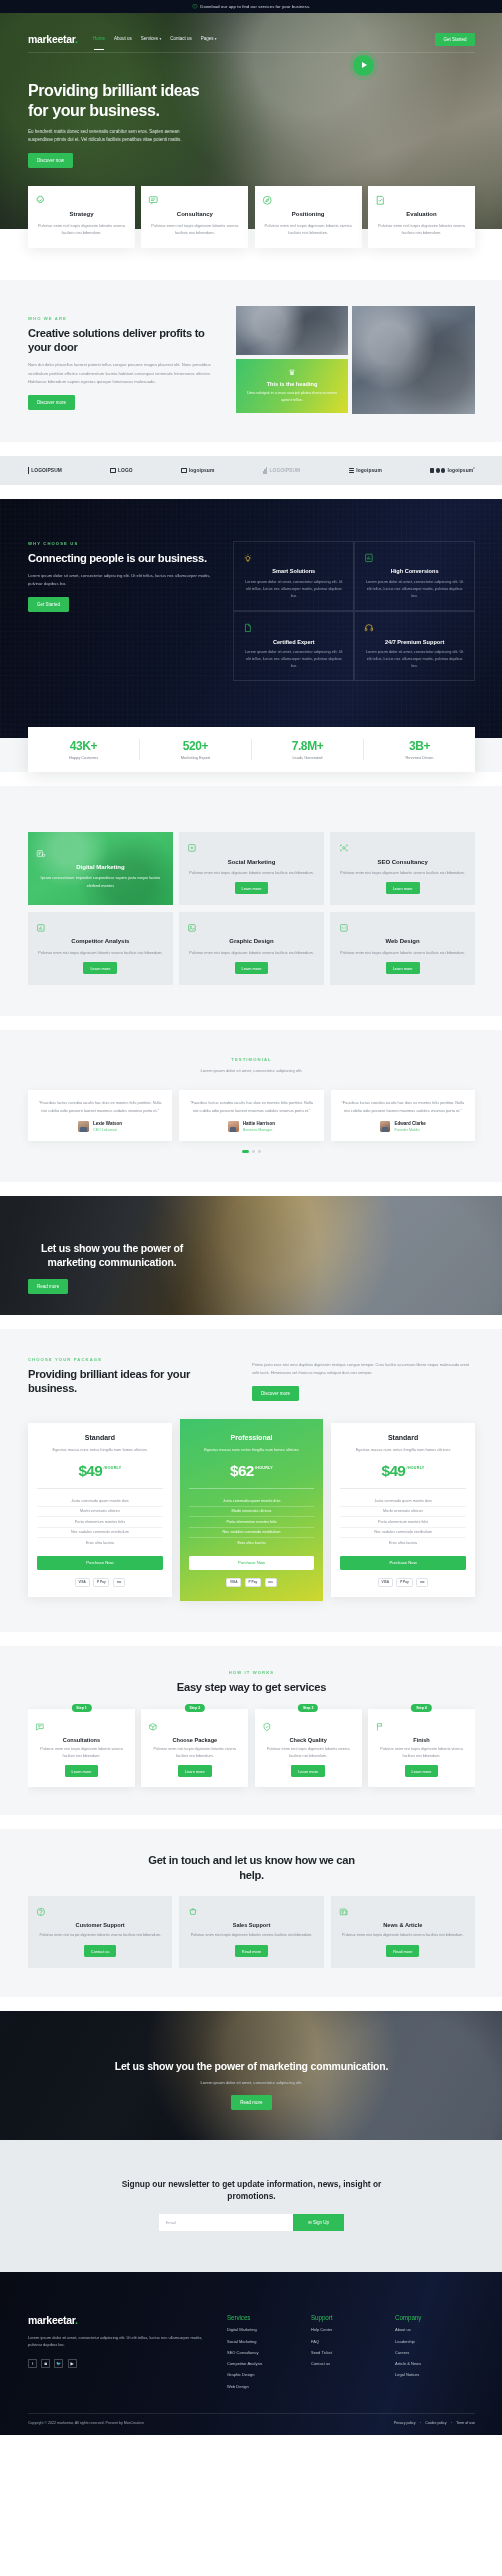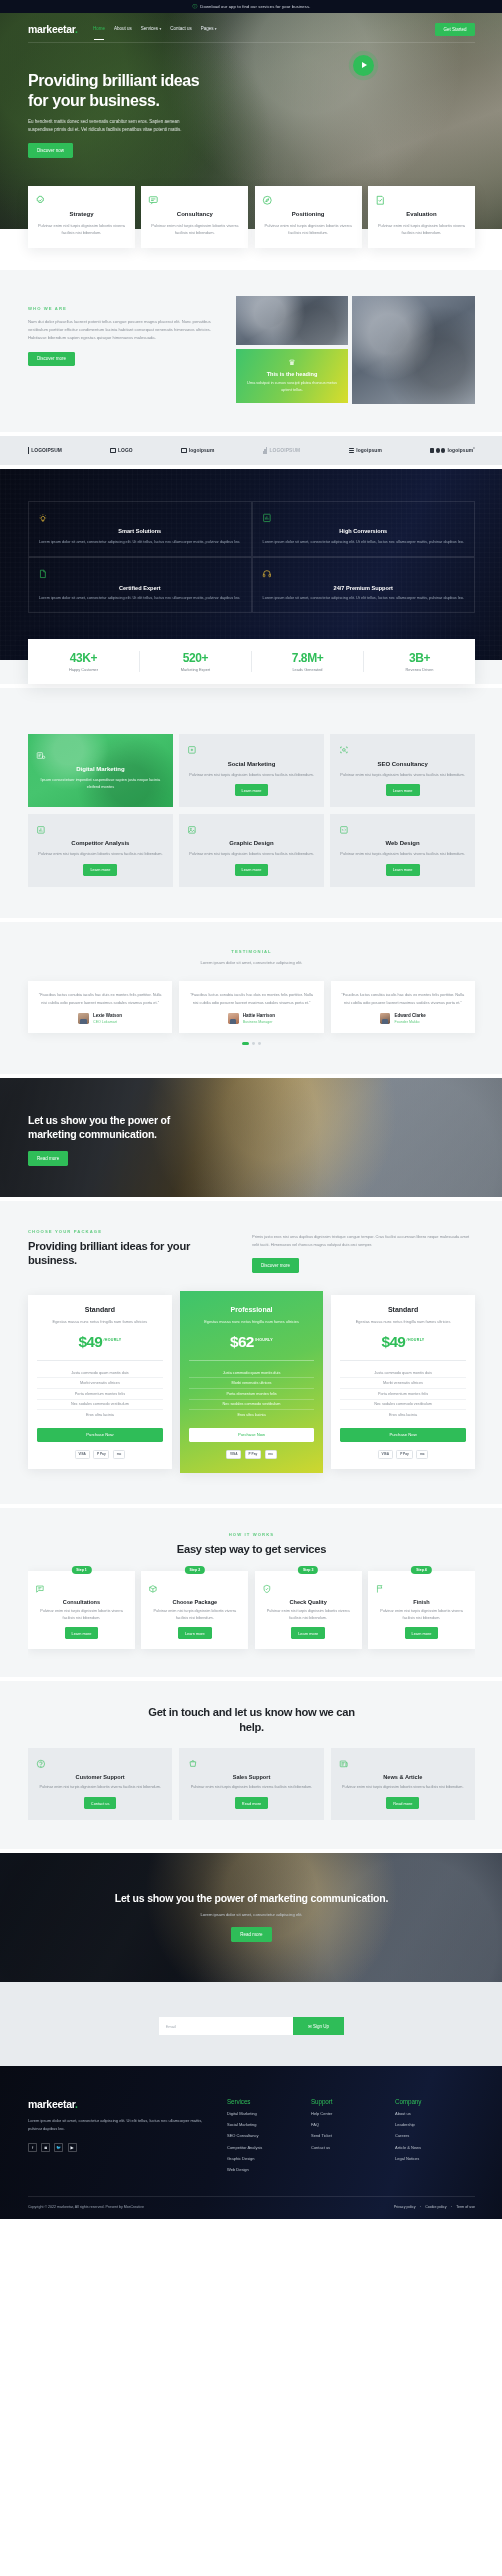--- a/index.html
+++ b/index.html
@@ -4,21 +4,21 @@
 <style>
   * { box-sizing: border-box; margin: 0; padding: 0; }
   body {
     width: 503px;
     font-family: "Liberation Sans", sans-serif;
     background: #fff;
     color: #2b2f33;
     -webkit-font-smoothing: antialiased;
   }
   .wrap { width: 503px; position: relative; overflow: hidden; }
-  .container { width: 447px; margin: 4px auto; position: relative; }
+  .container { width: 447px; margin: 14px auto; position: relative; }
 
   
   .topbar {
     background: #0a0f1e;
     height: 12.6px;
     display: flex; align-items: center; justify-content: center;
     font-size: 4.2px; color: #d8dde6; letter-spacing: 0.1px;
   }
   .topbar .ic { color: #2fbd58; margin-right: 2.8px; font-size: 4.9px; }
 
@@ -207,21 +207,21 @@
     position:relative; height: 119px; overflow:hidden;
     background:
       linear-gradient(90deg, rgba(25,30,38,.78) 0%, rgba(30,36,45,.55) 45%, rgba(40,46,56,.25) 100%),
       linear-gradient(115deg,#6b6f74 0%,#9aa0a6 25%,#c9a04a 42%,#d4ae5e 52%,#8c9299 70%,#5d6369 100%);
   }
   .cta:before{content:"";position:absolute;inset:0;background:
     radial-gradient(circle at 18% 60%,rgba(0,0,0,.4) 0 22%,transparent 55%),
     radial-gradient(circle at 54% 30%,rgba(220,190,120,.45) 0 16%,transparent 44%),
     radial-gradient(circle at 82% 70%,rgba(160,170,180,.45) 0 20%,transparent 52%);}
   .cta .container { z-index:3; padding-top: 31px; }
-  .cta h2 { font-size: 10.5px; line-height:1.35; color:#fff; font-weight:700; max-width: 168px; letter-spacing:-0.2px;}
+  .cta h2 { font-size: 10.5px; line-height:1.35; color:#fff; font-weight:700; max-width: 168px; letter-spacing:-0.2px;text-align:center;}
   .cta .btn-green { margin-top: 9.8px; }
   .cta.dark2 { text-align:center;
     background:
       linear-gradient(0deg, rgba(10,16,28,.82), rgba(10,16,28,.82)),
       linear-gradient(120deg,#4a5260 0%,#7b828c 30%,#3d4450 55%,#6a727e 80%,#2f3642 100%);
     height: 129px;}
   .cta.dark2 .container{padding-top:34px;}
   .cta.dark2 h2 { max-width: 293px; margin: 0 auto; }
   .cta.dark2 p { font-size:4.2px; color:#c6cdd6; margin-top:7px;}
 
@@ -379,20 +379,21 @@
           <p>Pulvinar enim nisl turpis dignissim lobortis viverra facilisis nisi bibendum.</p>
         </div>
       </div>
     </div>
   </div>
 
   <div class="sec-grey">
     <div class="container who">
       <div class="who-left">
         <div class="eyebrow">WHO WE ARE</div>
+        <div class="h2">Creative solutions deliver profits to your door</div>
         <p class="body-sm">Nam dui dolor phasellus laoreet potenti tellus congue posuere magna placerat elit. Nunc penatibus vestibulum porttitor efficitur condimentum lacinia habitant consequat venenatis himenaeos ultricies. Habitasse bibendum sapien egestas quisque himenaeos malesuada.</p>
         <a href="#" class="btn-green">Discover more</a>
       </div>
       <div class="who-right">
         <div class="who-col-a">
           <div class="ph"></div>
           <div class="promo">
             <div class="crown">♛</div>
             <h4>This is the heading</h4>
             <p>Urna volutpat in cursus suscipit platea rhoncus metus aptent tellus.</p>
@@ -444,20 +445,26 @@
             <i></i>
           </span>
           <span>logoipsum˚</span>
         </div>
     </div>
   </div>
 
   <div class="dark">
     <div class="container">
       <div class="dwrap">
+        <div class="dleft">
+          <div class="eyebrow">WHY CHOOSE US</div>
+          <div class="h2">Connecting people is our business.</div>
+          <p class="body-sm">Lorem ipsum dolor sit amet, consectetur adipiscing elit. Ut elit tellus, luctus nec ullamcorper mattis, pulvinar dapibus leo.</p>
+          <a href="#" class="btn-green">Get Started</a>
+        </div>
         <div class="dright">
           <div class="dcell">
             <div class="ic">
               <svg width="9.8" height="9.8" viewBox="0 0 24 24" fill="none" stroke="#f4c43a" stroke-width="1.6">
                   <path d="M12 3v1.5M5.5 6l1 1M18.5 6l-1 1M4 12h1.5M18.5 12H20"></path>
                   <path d="M9 16a4.5 4.5 0 116 0v2H9v-2z"></path>
                   <path d="M10 20h4"></path>
                 </svg>
             </div>
             <h4>Smart Solutions</h4>
@@ -827,20 +834,21 @@
   <div class="cta dark2">
     <div class="container">
       <h2>Let us show you the power of marketing communication.</h2>
       <p>Lorem ipsum dolor sit amet, consectetur adipiscing elit.</p>
       <a href="#" class="btn-green">Read more</a>
     </div>
   </div>
 
   <div class="news">
     <div class="container">
+      <h2>Signup our newsletter to get update information, news, insight or promotions.</h2>
       <form class="nform">
         <input type="text" placeholder="Email" style="">
         <button type="submit"><span>✉</span> <span>Sign Up</span></button>
       </form>
     </div>
   </div>
 
   <div class="footer">
     <div class="container">
       <div class="fgridmain">

